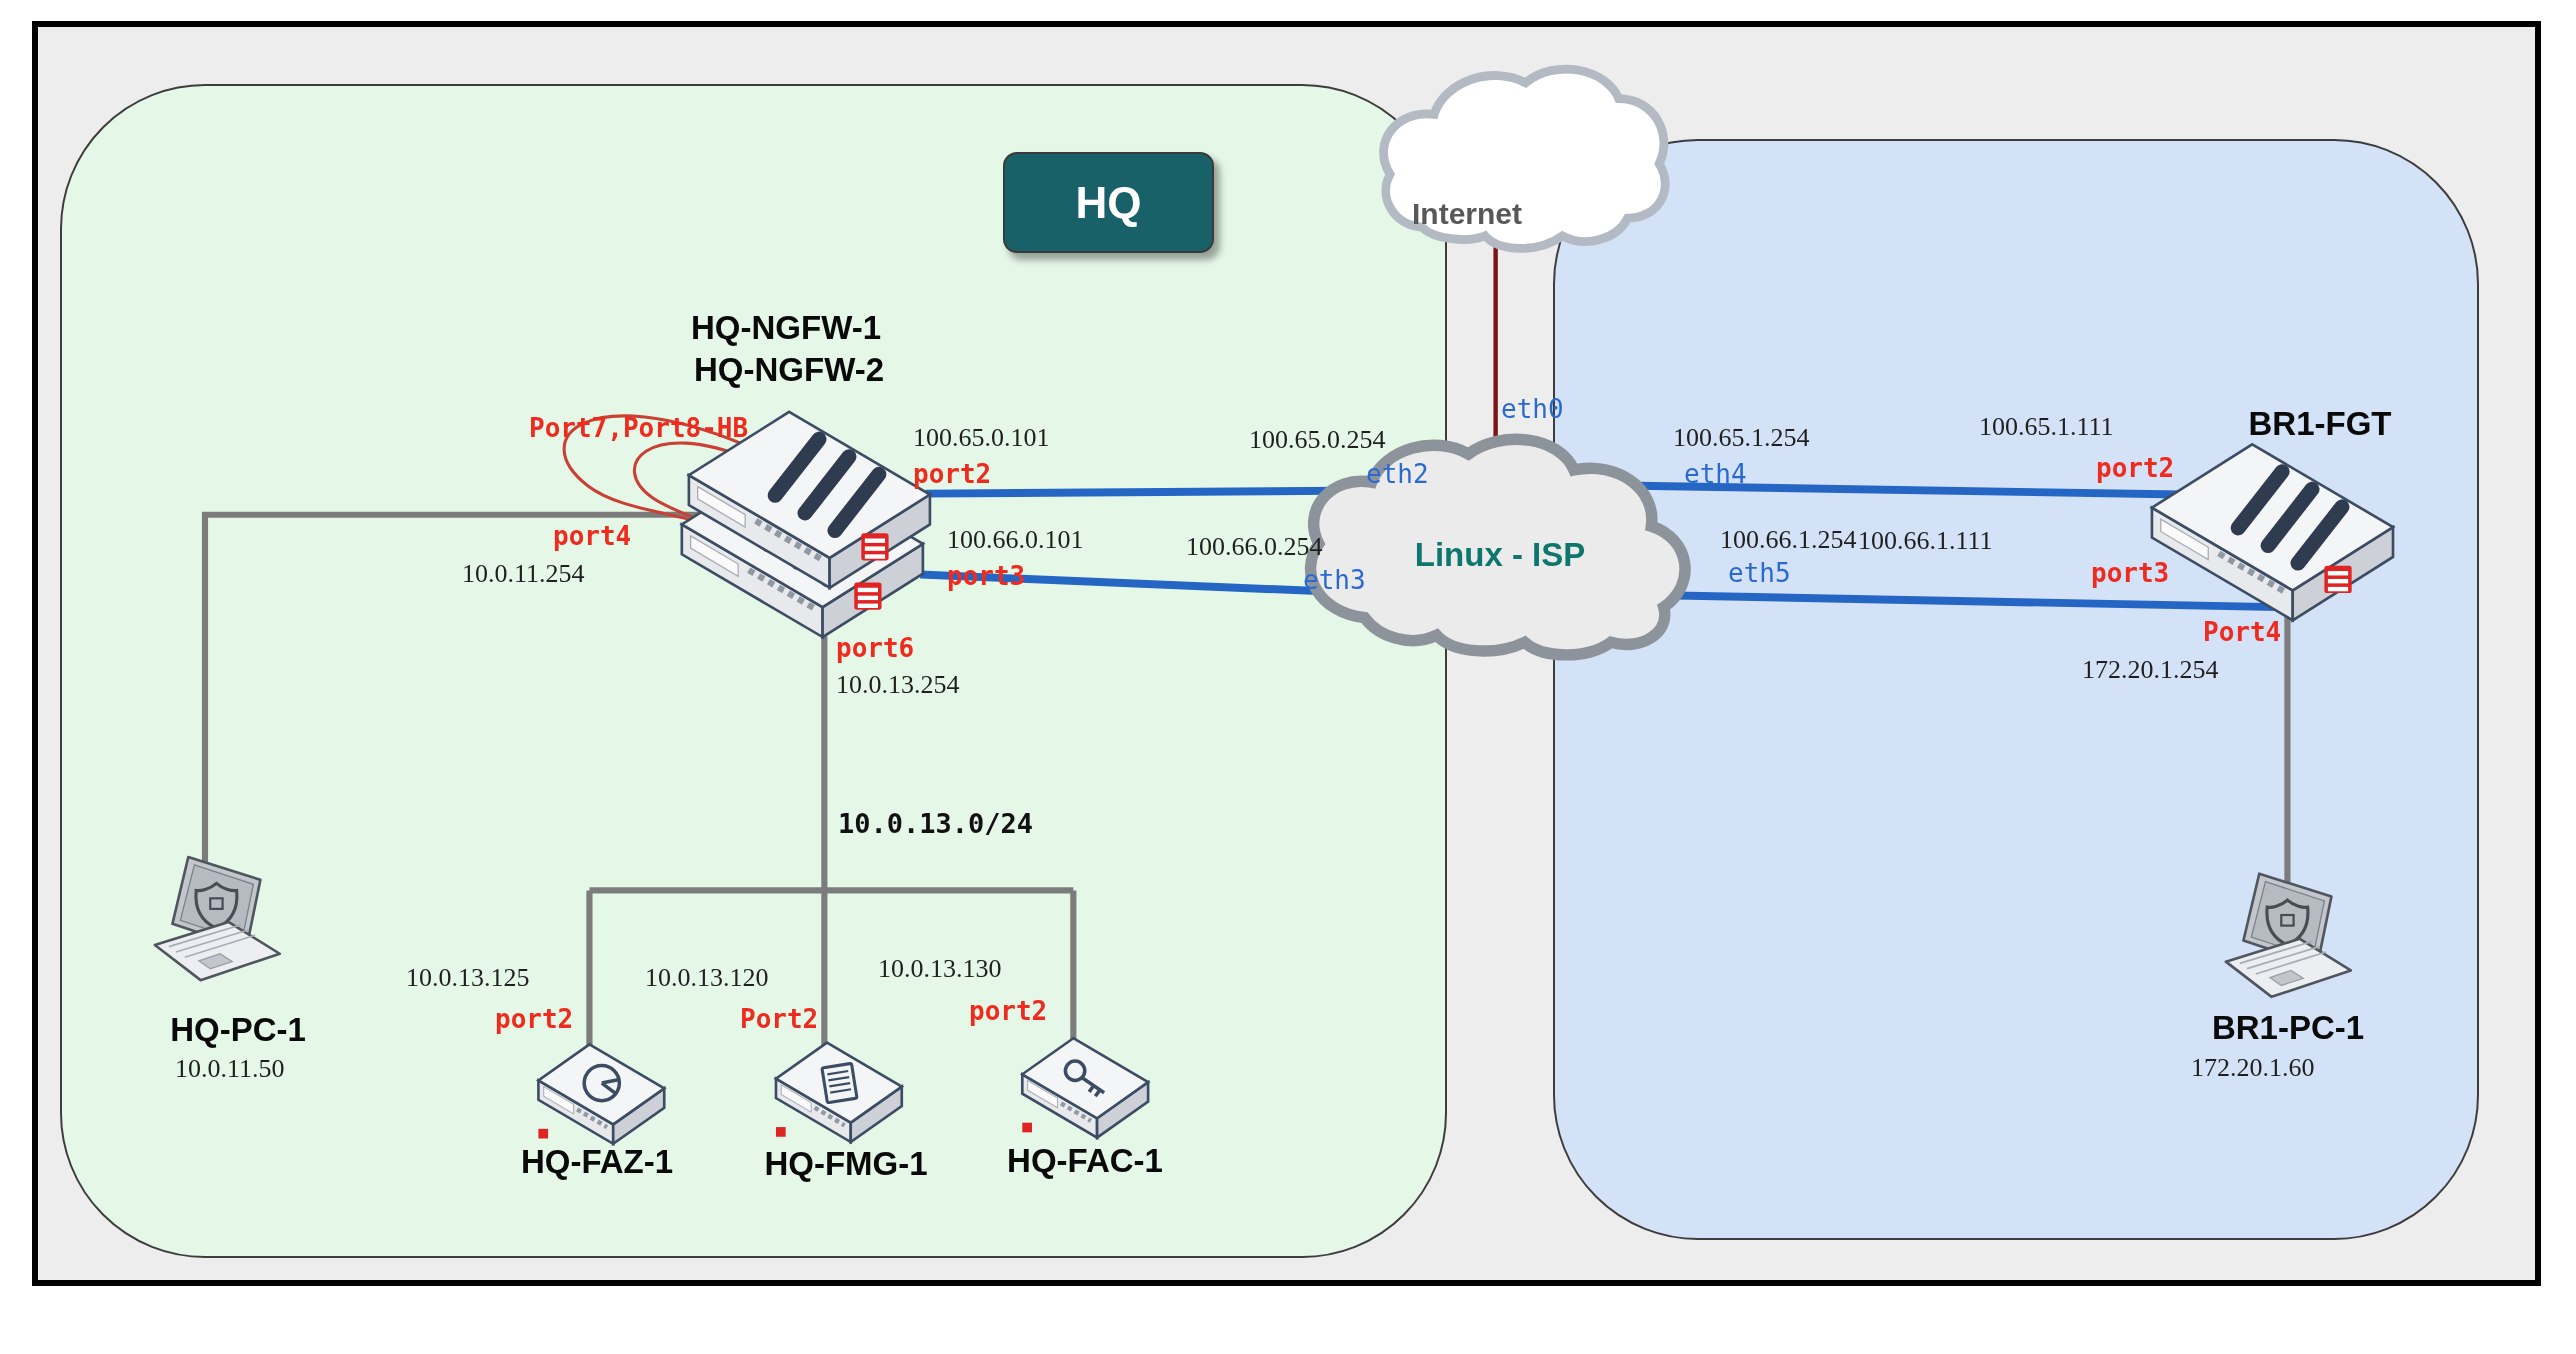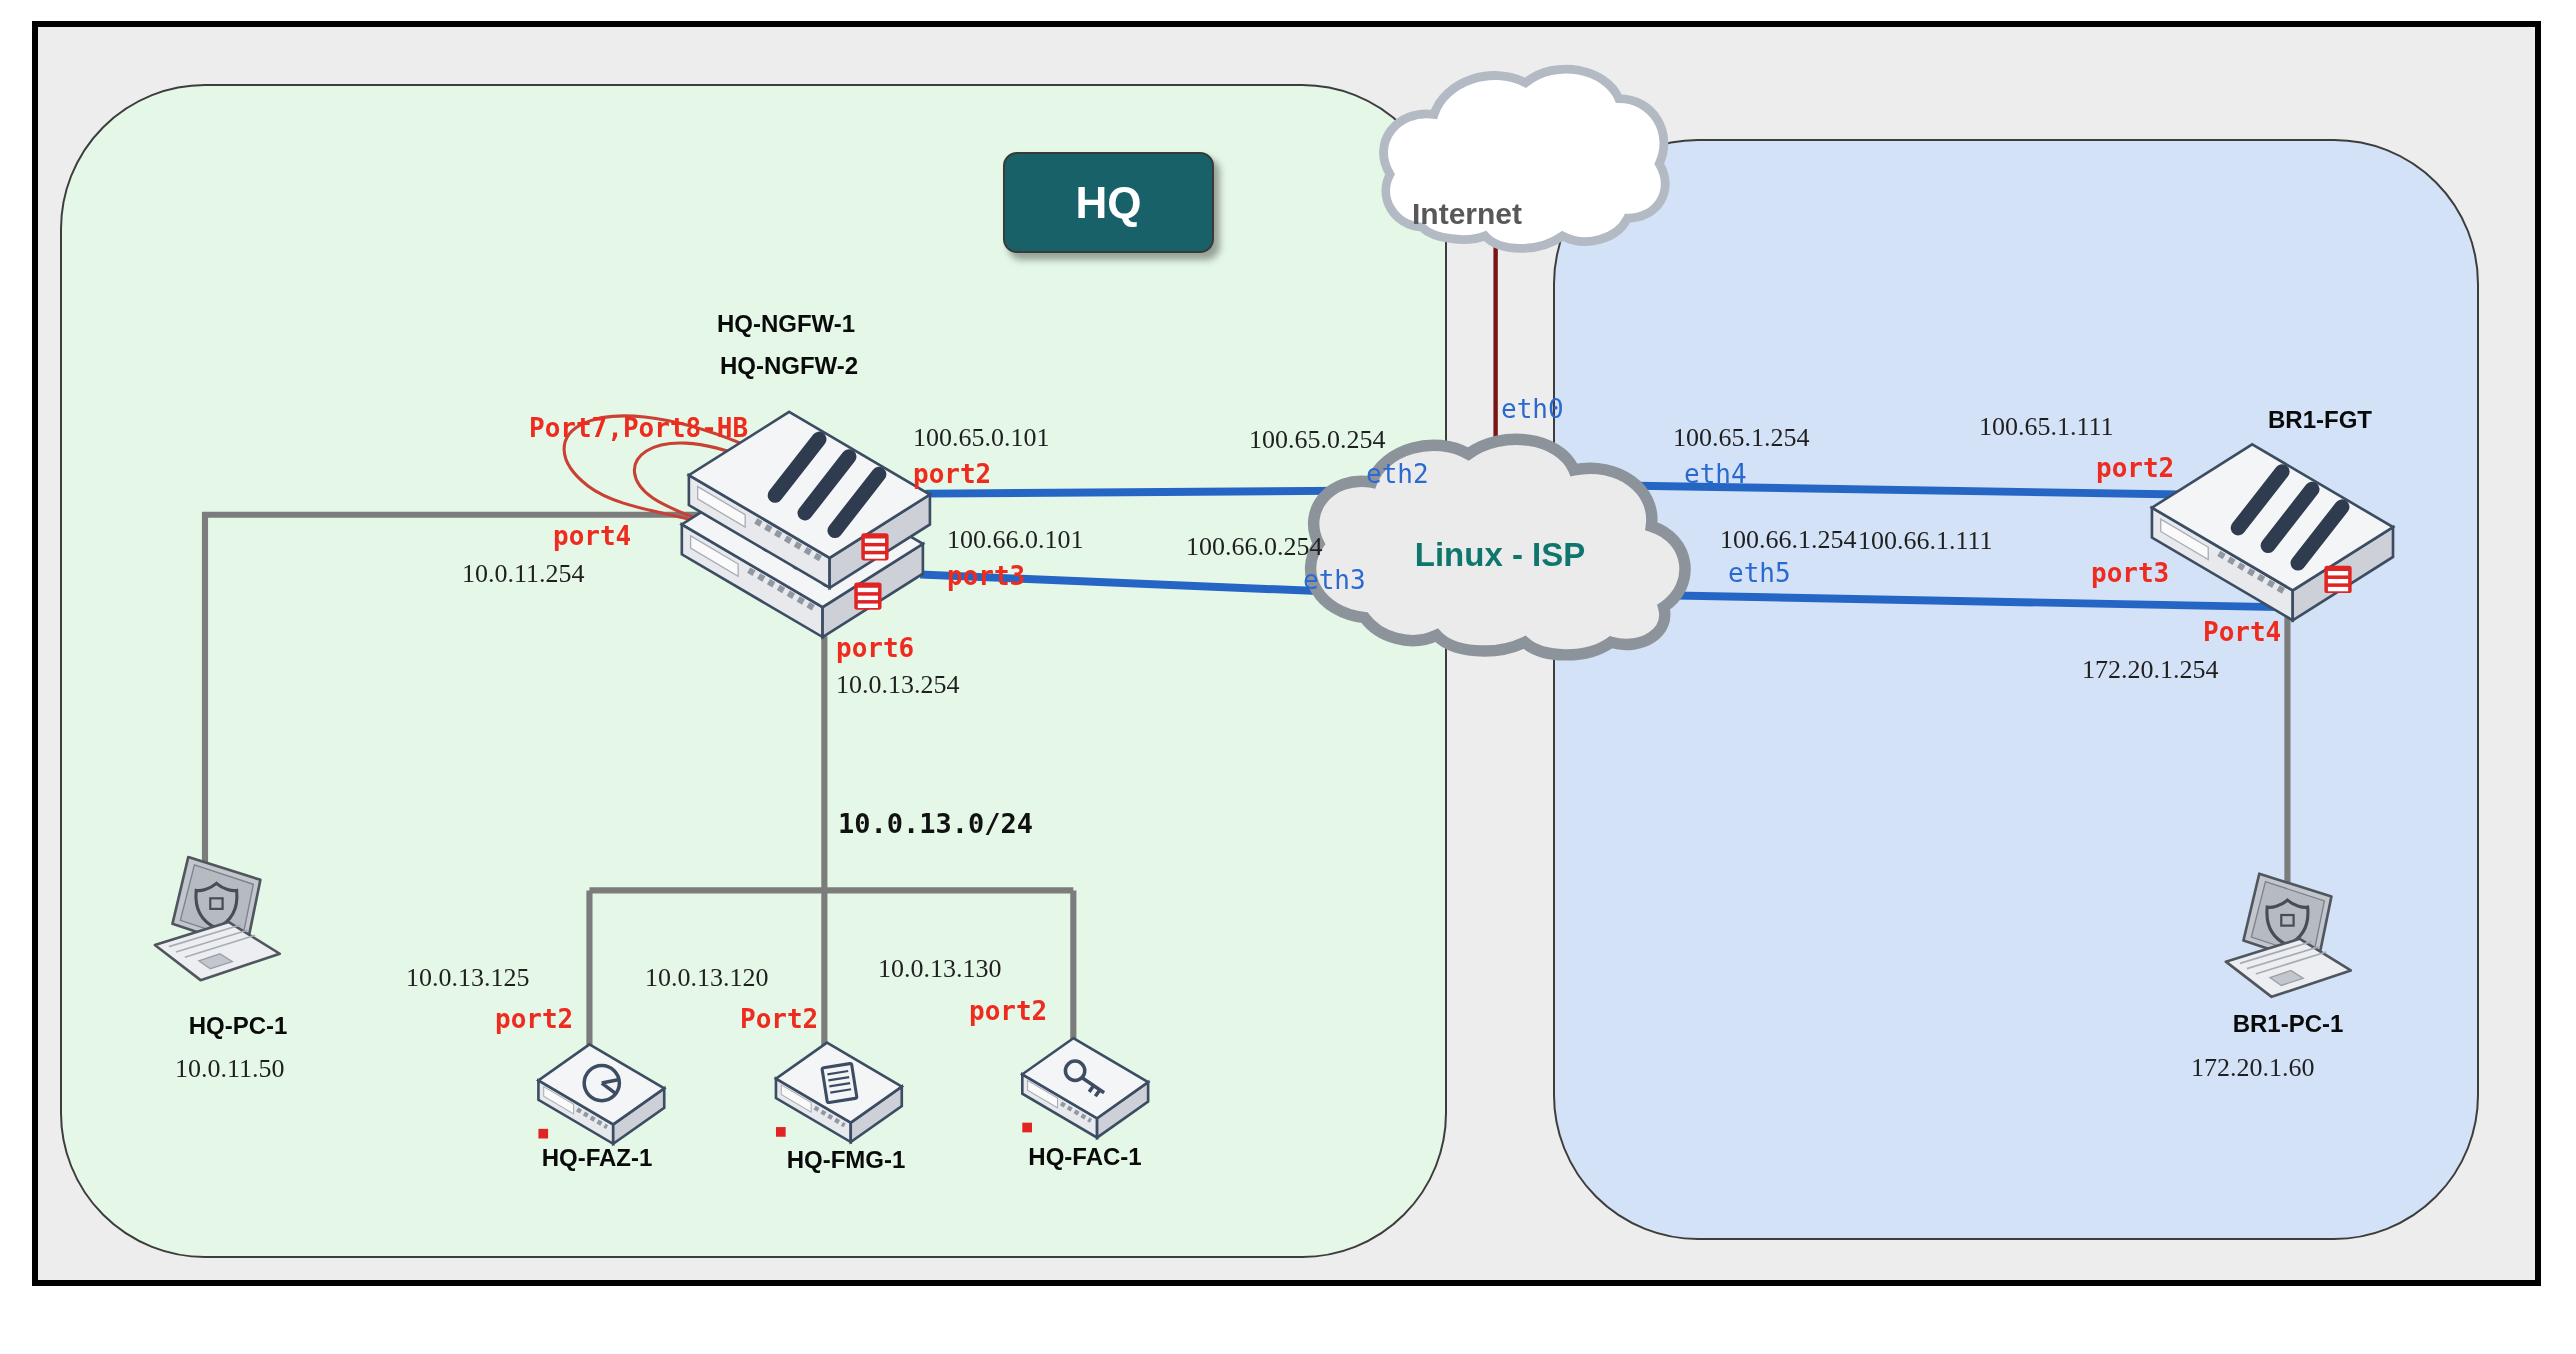--- a/index.html
+++ b/index.html
@@ -13,21 +13,21 @@
   svg.canvas{position:absolute;left:0;top:0;width:2576px;height:1355px;}
   .badge{position:absolute;color:#fff;font-weight:bold;text-align:center;
          border:2.6px solid #3a3a3a;border-radius:14px;box-shadow:5.3px 6.2px 7px rgba(0,0,0,0.35);
          display:flex;align-items:center;justify-content:center;}
   .hq-badge{left:1003px;top:152px;width:207px;height:97px;background:#186169;font-size:44px;}
   .branch-badge{left:1753px;top:143px;width:210px;height:93px;background:#1e5cb3;font-size:39px;}
   .lbl{position:absolute;white-space:nowrap;line-height:1.05;}
   .mono{font-family:Liberation Serif, serif;font-size:26px;color:#1f1f1f;}
   .port{font-family:"DejaVu Sans Mono",monospace;font-size:26px;font-weight:bold;color:#ee2b1e;}
   .eth{font-family:"DejaVu Sans Mono",monospace;font-size:26px;color:#2a6ad0;}
-  .devname{font-size:24px;font-weight:bold;color:#0a0a0a;}
+  .devname{font-size:33px;font-weight:bold;color:#0a0a0a;}
   .subnet{font-family:"DejaVu Sans Mono",monospace;font-size:27px;font-weight:bold;color:#111;}
   .cloudname{font-size:30px;font-weight:bold;color:#585858;margin-top:48px;}
   .cloudname2{font-size:33px;font-weight:bold;color:#0f766e;}
   .center{transform:translateX(-50%);}
 </style>
 </head>
 <body>
 
 <div class="page">
 

